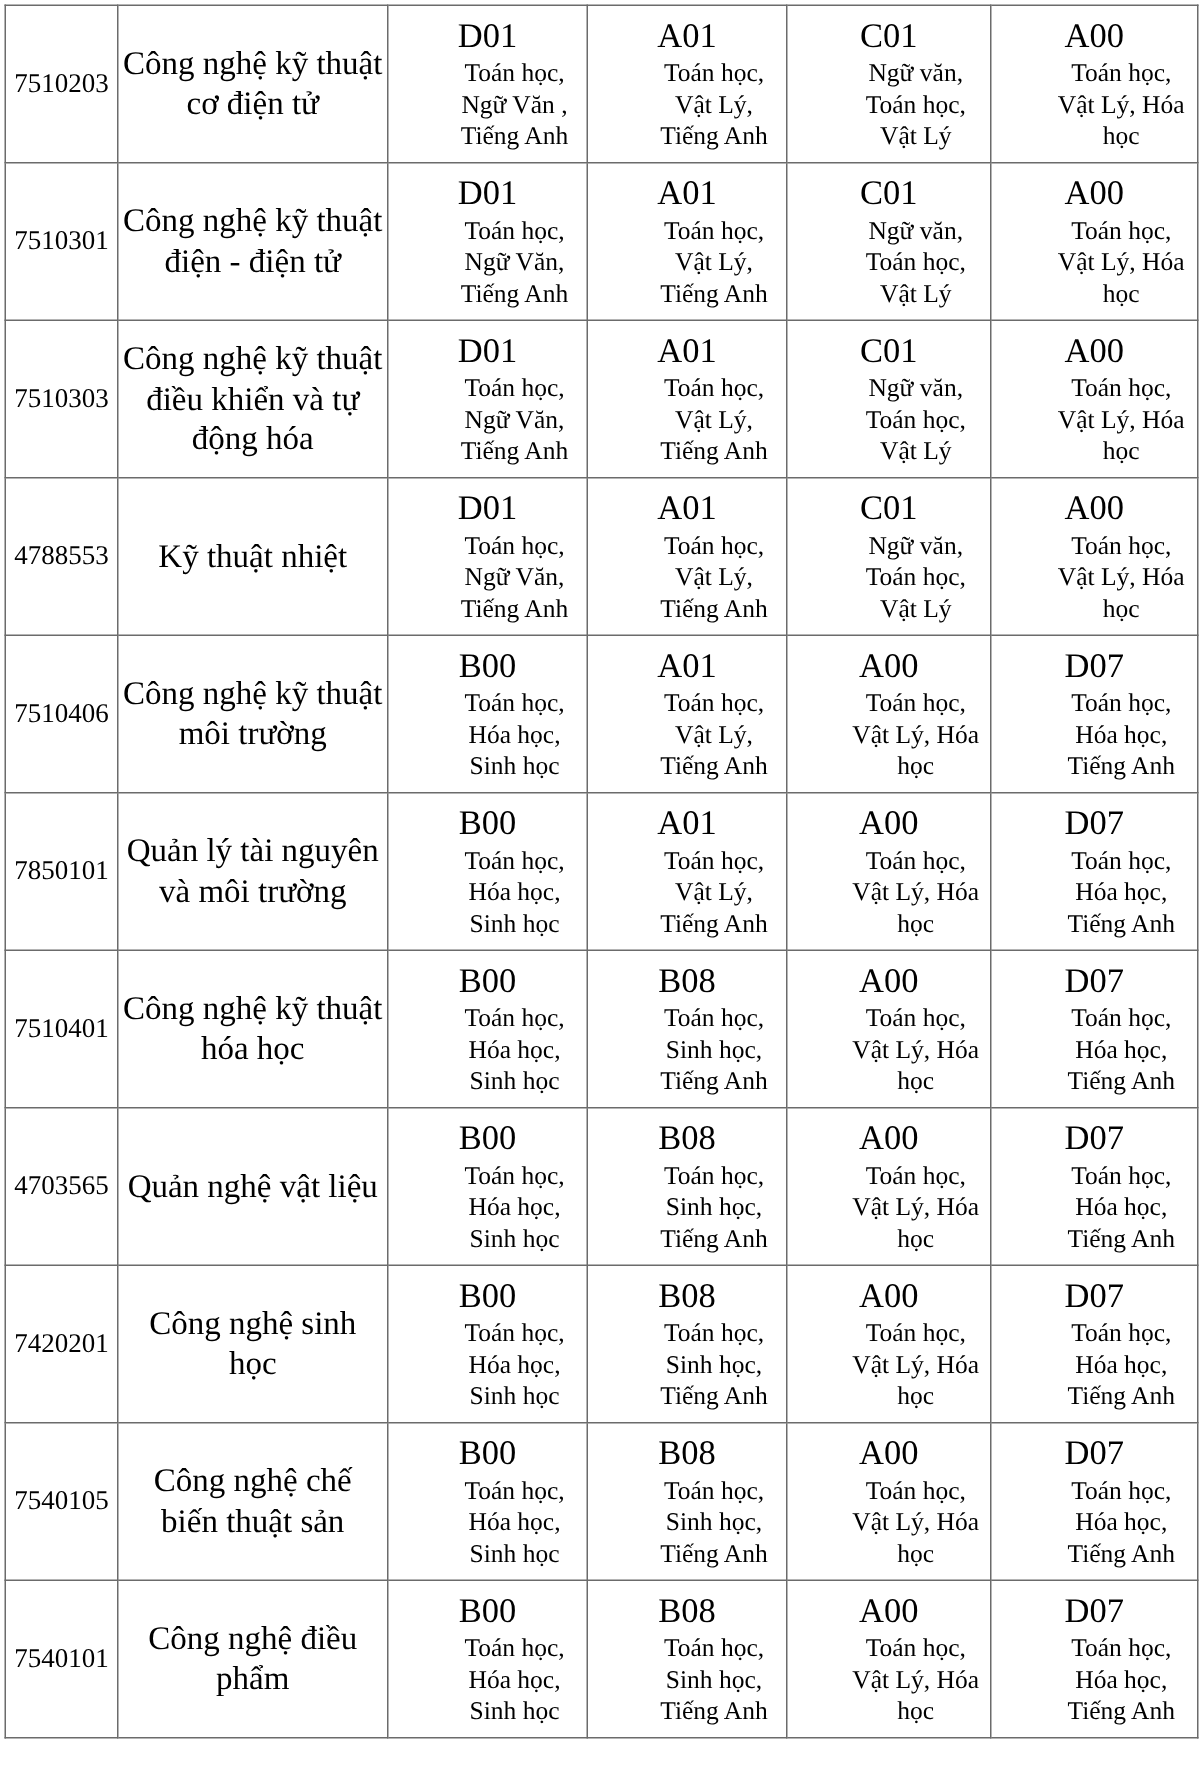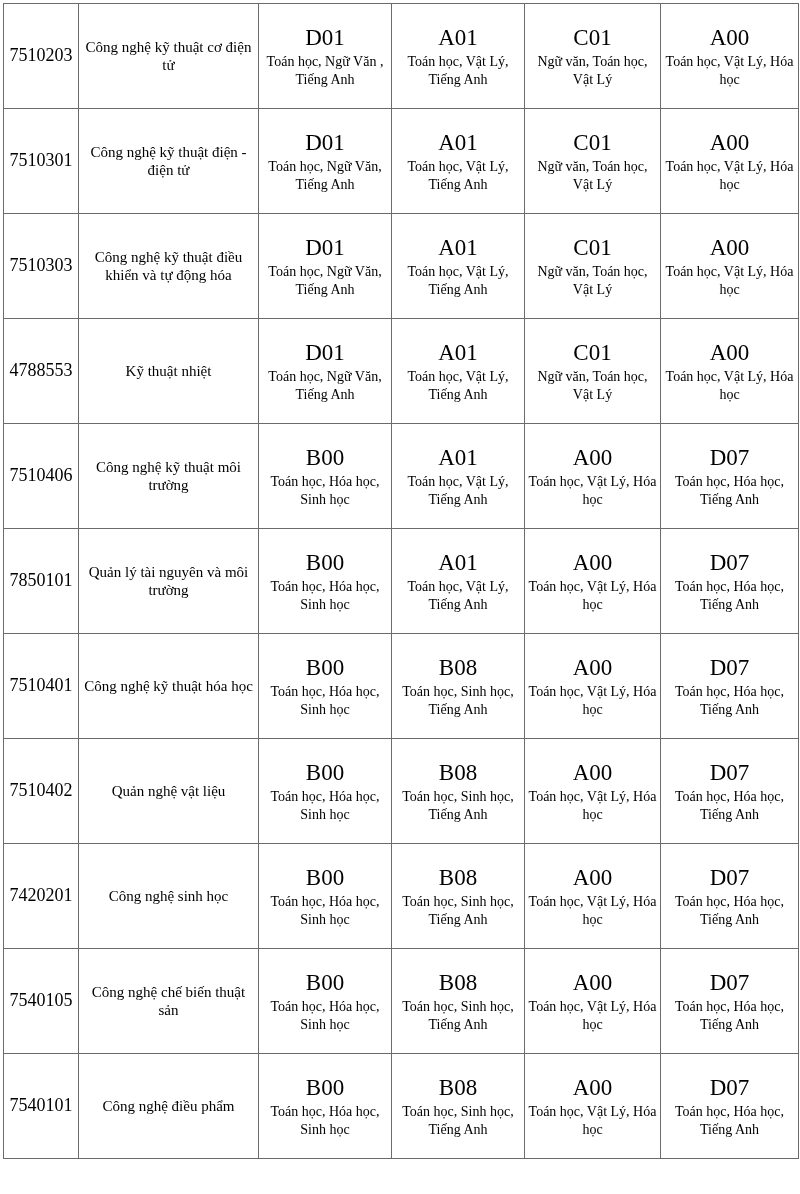--- a/index.html
+++ b/index.html
@@ -37,33 +37,34 @@
     padding: 2px 3px;
     height: 105px;
     box-sizing: border-box;
     line-height: 1.22;
   }
   td.cell-code {
     font-size: 18px;
     white-space: nowrap;
   }
   td.cell-major {
-    font-size: 15px;
+    font-size: 22px;
   }
   td.cell-group {
     font-size: 17px;
   }
   .grp-code {
     display: block;
     font-size: 23px;
     margin-bottom: 1px;
   }
   .grp-subjects {
     display: block;
-    font-size: 14px;
+    font-size: 17px;
+    margin-left: 36px;
   }
 </style>
 </head>
 <body>
 
 <table id="admissions-table">
   <colgroup>
     <col class="c-code">
     <col class="c-major">
     <col class="c-grp1">
@@ -206,21 +207,21 @@
         <td class="cell-group">
           <span class="grp-code">A00</span>
           <span class="grp-subjects">Toán học, Vật Lý, Hóa học</span>
         </td>
         <td class="cell-group">
           <span class="grp-code">D07</span>
           <span class="grp-subjects">Toán học, Hóa học, Tiếng Anh</span>
         </td>
       </tr>
       <tr>
-        <td class="cell-code">7510402</td>
+        <td class="cell-code">4703565</td>
         <td class="cell-major">Quản nghệ vật liệu</td>
         <td class="cell-group">
           <span class="grp-code">B00</span>
           <span class="grp-subjects">Toán học, Hóa học, Sinh học</span>
         </td>
         <td class="cell-group">
           <span class="grp-code">B08</span>
           <span class="grp-subjects">Toán học, Sinh học, Tiếng Anh</span>
         </td>
         <td class="cell-group">

